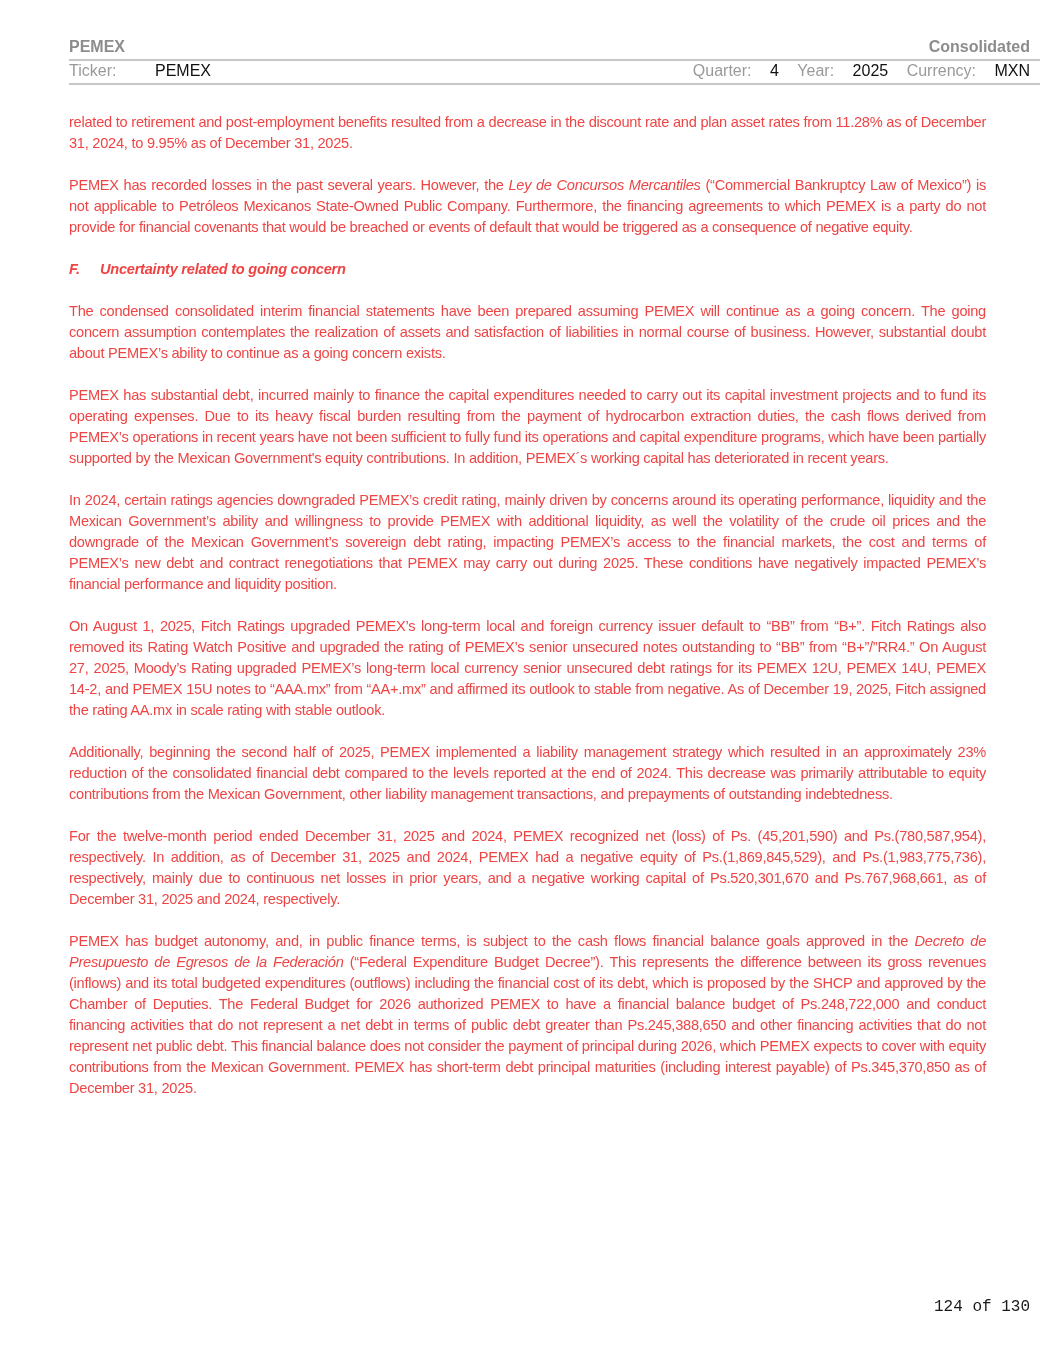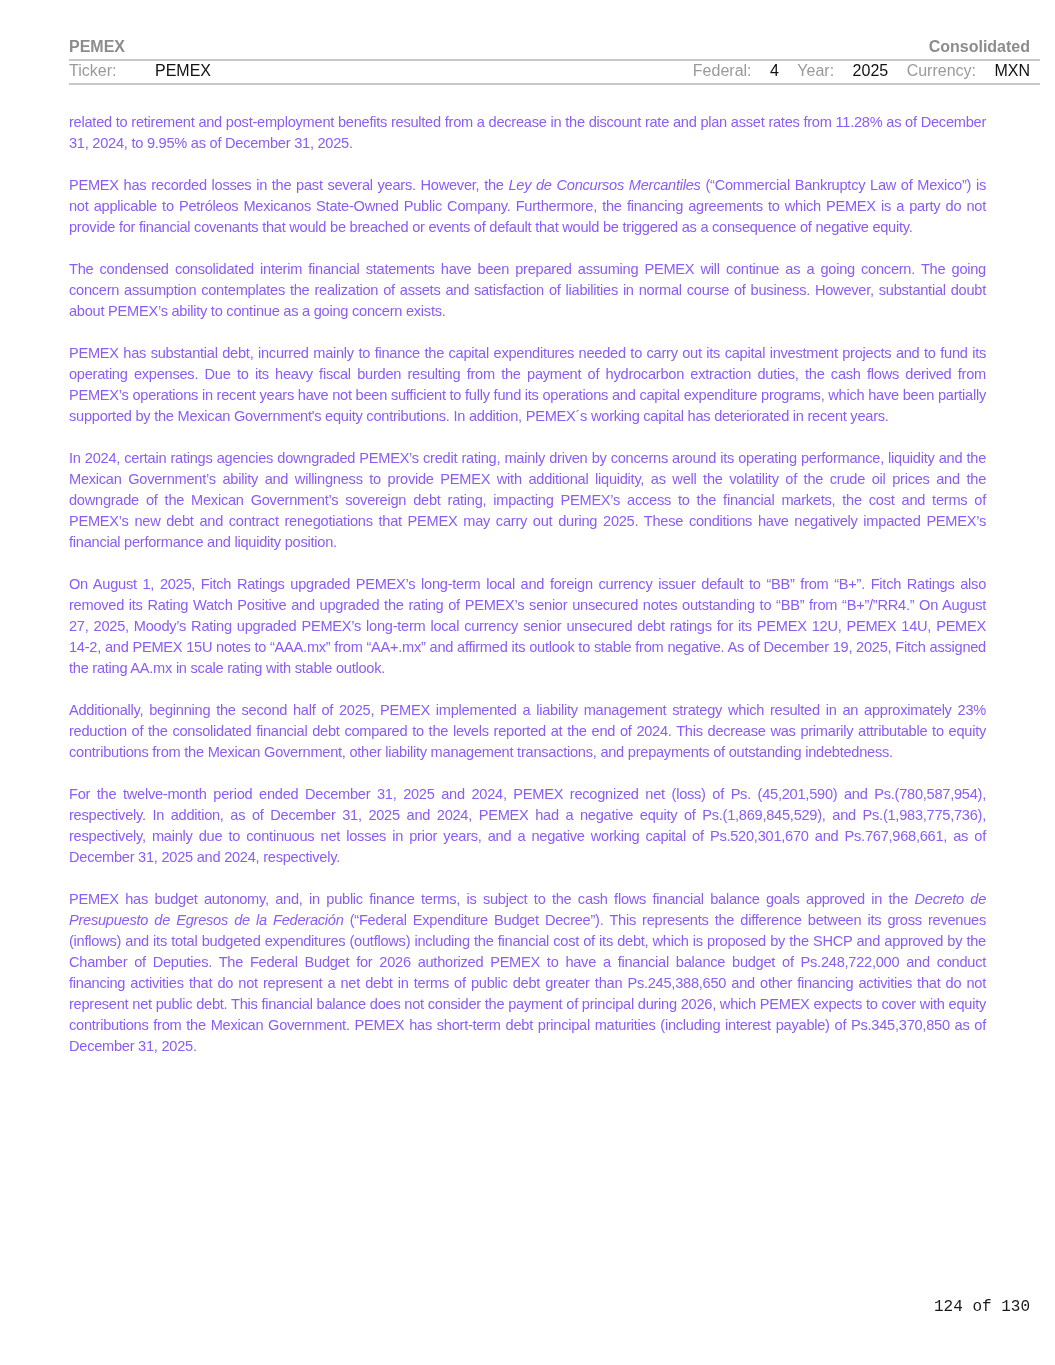--- a/index.html
+++ b/index.html
@@ -21,21 +21,21 @@
   .hdr-row .val { color: #111111; }
   .hdr-row .ticker-lbl { position: absolute; left: 0; top: 1px; }
   .hdr-row .ticker-val { position: absolute; left: 86px; top: 1px; }
   .hdr-row .rightgrp { position: absolute; right: 0; top: 1px; white-space: nowrap; }
   .hdr-row .rightgrp span { margin-left: 14px; }
   .hdr-row .rightgrp span.first { margin-left: 0; }
   .rule2 { position: absolute; left: 69px; right: 59px; top: 83px; height: 0; border-top: 2px solid #c8c8c8; }
 
   .body {
     position: absolute; left: 69px; width: 917px; top: 112px;
-    font-family: "Liberation Sans", sans-serif; font-size: 14.6px; line-height: 21px; color: #8b5cf6;
+    font-family: "Liberation Sans", sans-serif; font-size: 14.6px; line-height: 21px; color: #ef4444;
     letter-spacing: -0.25px;
   }
   .body p { margin: 0 0 21px 0; text-align: justify; }
   .body p.last { margin-bottom: 0; }
   .sec { margin: 0 0 21px 0; font-weight: bold; font-style: italic; }
   .sec .letter { display: inline-block; width: 46px; }
   .sec .letter.f { width: 31px; }
   .sub { margin: 0 0 21px 0; font-style: italic; }
   em { font-style: italic; }
 
@@ -52,36 +52,39 @@
   <div class="hdr-top">
     <span class="left">PEMEX</span>
     <span class="right">Consolidated</span>
   </div>
   <div class="rule1"></div>
 
   <div class="hdr-row">
     <span class="lbl ticker-lbl">Ticker:</span>
     <span class="val ticker-val">PEMEX</span>
     <span class="rightgrp">
-      <span class="lbl first">Federal:</span>
+      <span class="lbl first">Quarter:</span>
       <span class="val">4</span>
       <span class="lbl">Year:</span>
       <span class="val">2025</span>
       <span class="lbl">Currency:</span>
       <span class="val">MXN</span>
     </span>
   </div>
   <div class="rule2"></div>
 
   <div class="body">
     <p>related to retirement and post-employment benefits resulted from a decrease in the discount rate and plan asset rates from 11.28% as of December 31, 2024, to 9.95% as of December 31, 2025.</p>
 
 
     <p><span>PEMEX has recorded losses in the past several years. However, the </span><em>Ley de Concursos Mercantiles</em><span> (“Commercial Bankruptcy Law of Mexico”) is not applicable to Petróleos Mexicanos State-Owned Public Company. Furthermore, the financing agreements to which PEMEX is a party do not provide for financial covenants that would be breached or events of default that would be triggered as a consequence of negative equity.</span></p>
 
+    <div class="sec">
+      <span class="letter f">F.</span><span>Uncertainty related to going concern</span>
+    </div>
 
     <p>The condensed consolidated interim financial statements have been prepared assuming PEMEX will continue as a going concern. The going concern assumption contemplates the realization of assets and satisfaction of liabilities in normal course of business. However, substantial doubt about PEMEX’s ability to continue as a going concern exists.</p>
 
 
     <p>PEMEX has substantial debt, incurred mainly to finance the capital expenditures needed to carry out its capital investment projects and to fund its operating expenses. Due to its heavy fiscal burden resulting from the payment of hydrocarbon extraction duties, the cash flows derived from PEMEX’s operations in recent years have not been sufficient to fully fund its operations and capital expenditure programs, which have been partially supported by the Mexican Government's equity contributions. In addition, PEMEX´s working capital has deteriorated in recent years.</p>
     <p>In 2024, certain ratings agencies downgraded PEMEX’s credit rating, mainly driven by concerns around its operating performance, liquidity and the Mexican Government’s ability and willingness to provide PEMEX with additional liquidity, as well the volatility of the crude oil prices and the downgrade of the Mexican Government’s sovereign debt rating, impacting PEMEX’s access to the financial markets, the cost and terms of PEMEX’s new debt and contract renegotiations that PEMEX may carry out during 2025. These conditions have negatively impacted PEMEX’s financial performance and liquidity position.</p>
     <p>On August 1, 2025, Fitch Ratings upgraded PEMEX’s long-term local and foreign currency issuer default to “BB” from “B+”. Fitch Ratings also removed its Rating Watch Positive and upgraded the rating of PEMEX’s senior unsecured notes outstanding to “BB” from “B+”/”RR4.” On August 27, 2025, Moody’s Rating upgraded PEMEX’s long-term local currency senior unsecured debt ratings for its PEMEX 12U, PEMEX 14U, PEMEX 14-2, and PEMEX 15U notes to “AAA.mx” from “AA+.mx” and affirmed its outlook to stable from negative. As of December 19, 2025, Fitch assigned the rating AA.mx in scale rating with stable outlook.</p>
     <p>Additionally, beginning the second half of 2025, PEMEX implemented a liability management strategy which resulted in an approximately 23% reduction of the consolidated financial debt compared to the levels reported at the end of 2024. This decrease was primarily attributable to equity contributions from the Mexican Government, other liability management transactions, and prepayments of outstanding indebtedness.</p>
     <p>For the twelve-month period ended December 31, 2025 and 2024, PEMEX recognized net (loss) of Ps. (45,201,590) and Ps.(780,587,954), respectively. In addition, as of December 31, 2025 and 2024, PEMEX had a negative equity of Ps.(1,869,845,529), and Ps.(1,983,775,736), respectively, mainly due to continuous net losses in prior years, and a negative working capital of Ps.520,301,670 and Ps.767,968,661, as of December 31, 2025 and 2024, respectively.</p>
 

